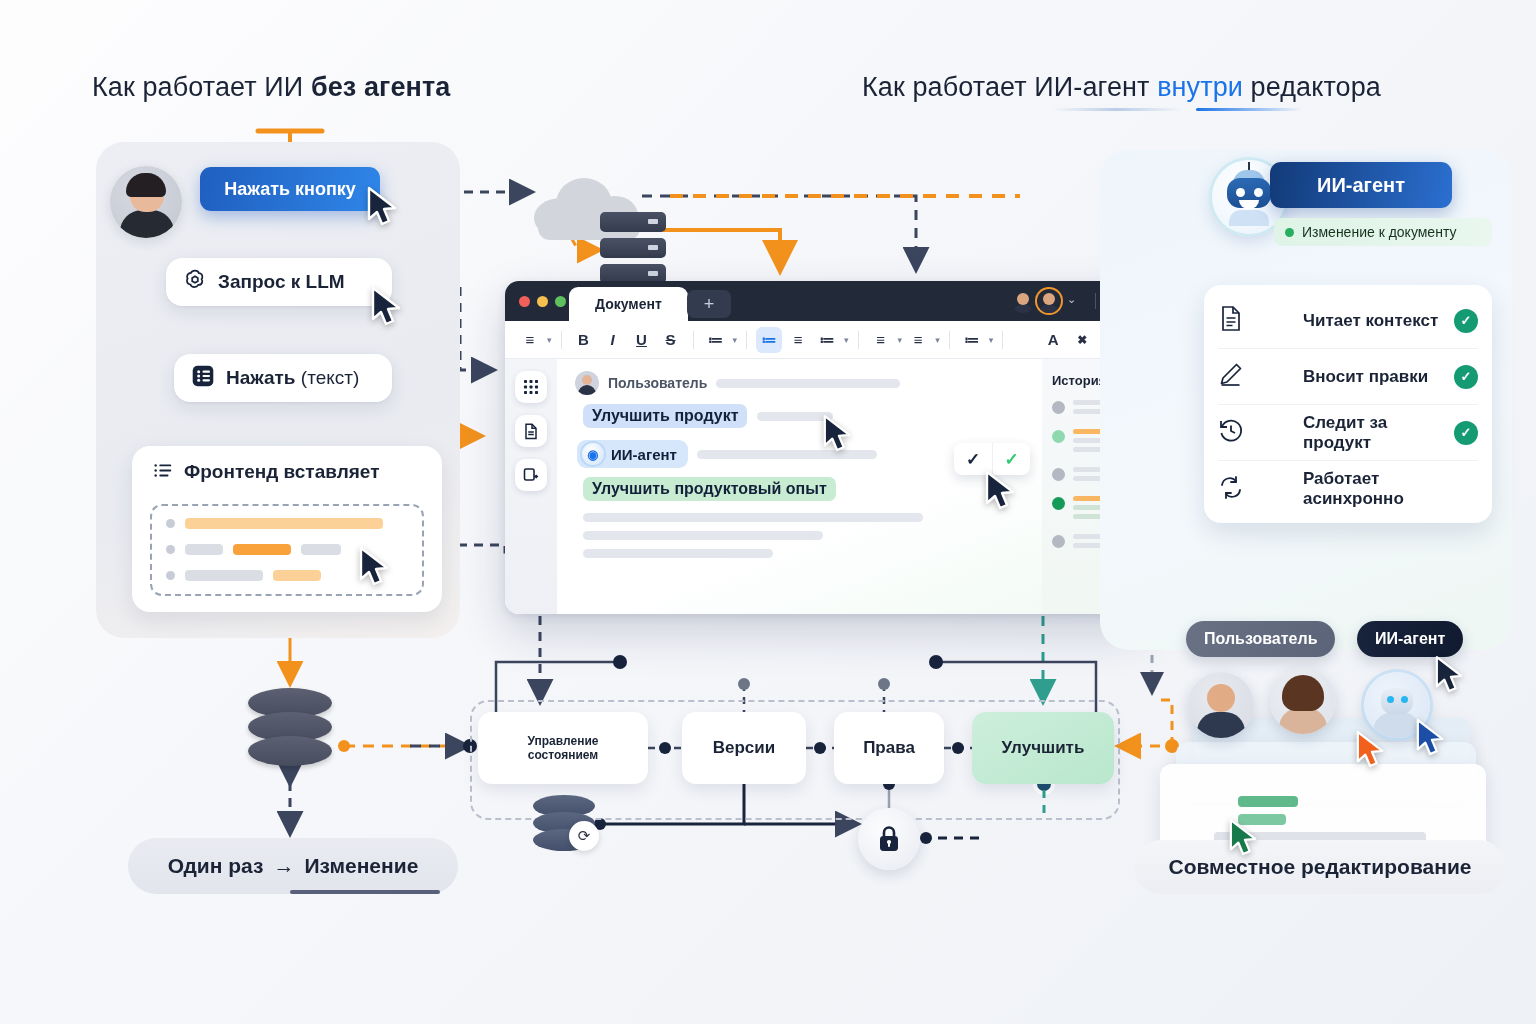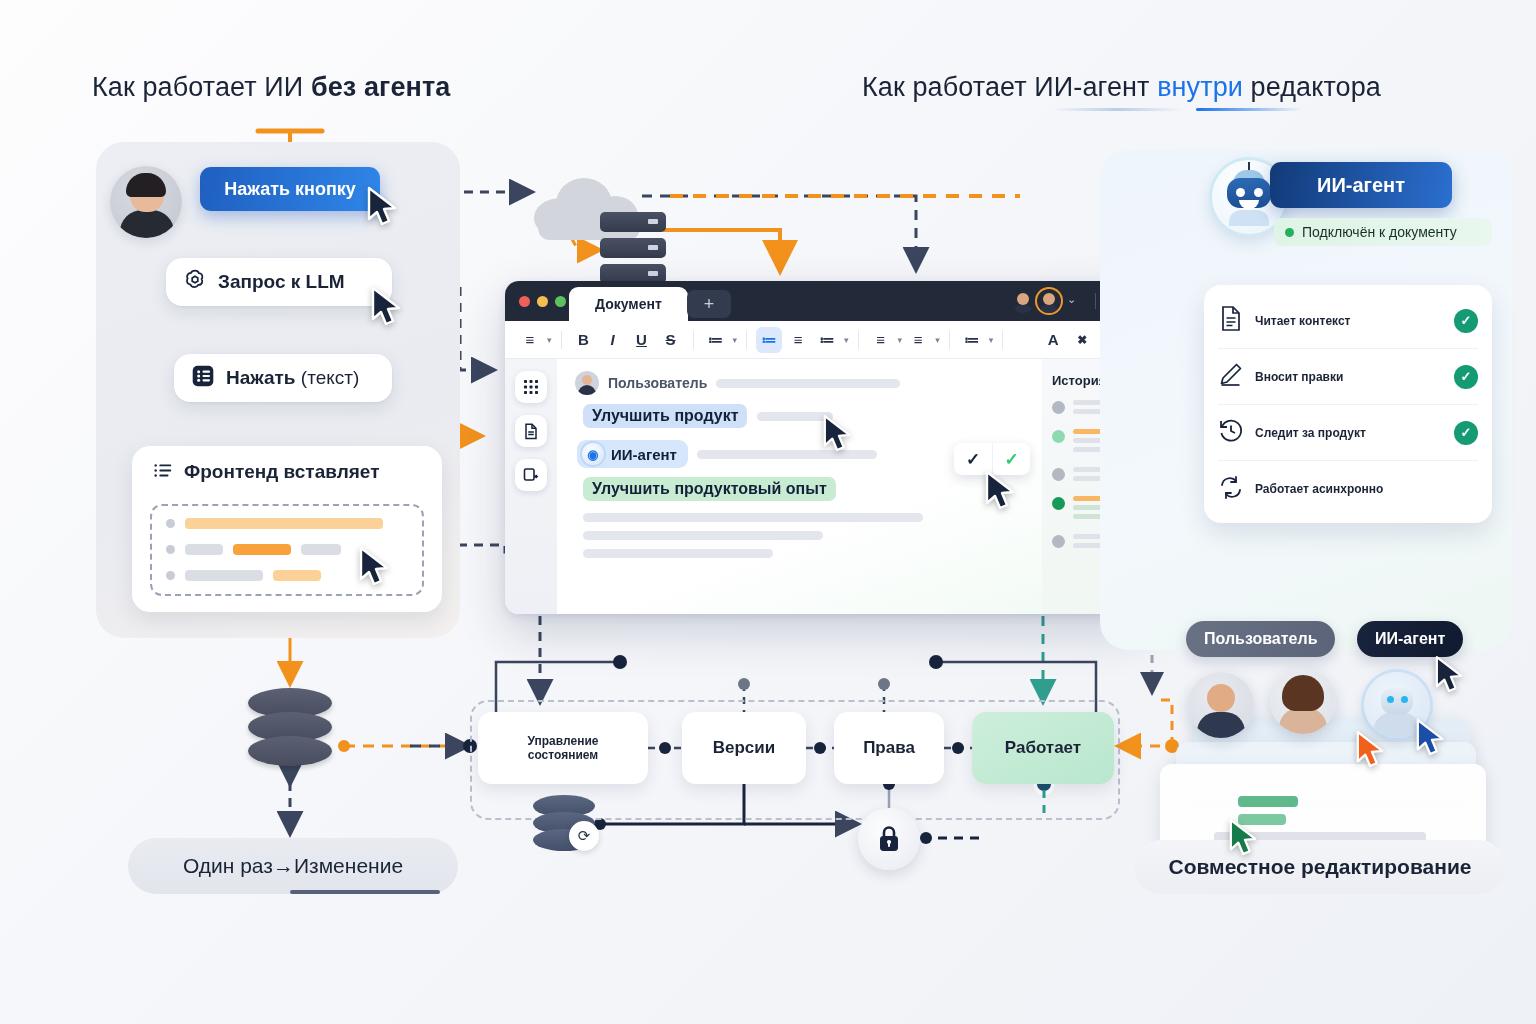--- a/index.html
+++ b/index.html
@@ -81,22 +81,22 @@
   .bar.or { background: #f9a23b; }
   .bar.orl { background: #fbd197; }
   .bar.gy { background: #dadde4; }
 
   
   #db-left { position: absolute; left: 248px; top: 688px; width: 84px; height: 78px; }
   .db-disc { position: absolute; left: 0; width: 84px; height: 30px; border-radius: 50%/ 50%; background: linear-gradient(180deg,#5b6172,#474d5f); box-shadow: 0 3px 5px rgba(0,0,0,.18); }
   #pill-once {
     position: absolute; left: 128px; top: 838px; width: 330px; height: 56px;
     background: linear-gradient(180deg,#e9ebf1,#e2e5ec); border-radius: 28px;
-    display: flex; align-items: center; justify-content: center; 
-    font-weight: 400; font-size: 21px; color: #1b2437;
+    display: flex; align-items: center; justify-content: center; gap: 10px;
+    font-weight: 700; font-size: 21px; color: #1b2437;
   }
   #pill-once-ul { position: absolute; left: 290px; top: 890px; width: 150px; height: 4px; border-radius: 2px; background: #59617a; }
 
   
   #editor {
     position: absolute; left: 505px; top: 281px; width: 645px; height: 333px;
     border-radius: 14px; overflow: hidden;
     box-shadow: 0 18px 46px rgba(20,35,80,.18), 0 3px 10px rgba(20,35,80,.10);
     background: #fff;
   }
@@ -187,21 +187,21 @@
   .gdot { width: 9px; height: 9px; border-radius: 50%; background: #27ae60; }
 
   #caps {
     position: absolute; left: 1204px; top: 285px; width: 288px; height: 238px;
     background: #fff; border-radius: 17px;
     box-shadow: 0 10px 26px rgba(25,50,100,.13);
     padding: 8px 14px;
   }
   .cap-row { height: 56px; display: flex; align-items: center; gap: 11px; border-bottom: 1px solid #eef0f4; }
   .cap-row:last-child { border-bottom: none; }
-  .cap-label { flex: 1; font-size: 12px; font-weight: 600; }
+  .cap-label { flex: 1; font-size: 17px; font-weight: 600; margin-left: 48px; }
   .check { width: 24px; height: 24px; border-radius: 50%; background: #159b73; color: #fff; display: flex; align-items: center; justify-content: center; font-size: 13px; font-weight: 700; }
 
   
   #collab-dashed { position: absolute; left: 470px; top: 700px; width: 650px; height: 120px; border: 2px dashed #b9bfcc; border-radius: 18px; }
   #collab-title {
     position: absolute; left: 620px; top: 640px; width: 316px; height: 42px;
     background: #fff; border-radius: 21px; display: flex; align-items: center; justify-content: center;
     font-weight: 800; font-size: 19px; box-shadow: 0 6px 18px rgba(25,40,80,.10);
   }
   .cbox {
@@ -627,21 +627,21 @@
       <div class="cap"></div>
       <div class="rhead"></div>
     <div class="eye" style="left:24px;"></div>
       <div class="eye" style="left:42px;"></div>
     <div class="mouth"></div>
       <div class="base"></div>
   </div>
   <div id="agent-badge">ИИ-агент</div>
   <div id="agent-status">
     <span class="gdot"></span>
-    <span>Подключён к документу</span>
+    <span>Изменение к документу</span>
   </div>
 
   <div id="caps">
     <div class="cap-row">
       <span>
         <svg width="26" height="27" viewBox="0 0 26 27" fill="none" stroke="#18233c" stroke-width="1.7">
             <path d="M5 2h10l6 6v17H5z"></path>
             <path d="M15 2v6h6"></path>
             <path d="M8.5 13h9M8.5 17h9M8.5 20.5h6"></path>
           </svg>
@@ -682,21 +682,21 @@
       <span class="cap-label">Работает асинхронно</span>
     </div>
   </div>
 
   <div id="collab-dashed"></div>
   <div class="cbox" id="cbox-state">
       <span>Управление<br>состоянием</span>
     </div>
   <div class="cbox" id="cbox-ver">Версии</div>
   <div class="cbox" id="cbox-rights">Права</div>
-  <div class="cbox" id="cbox-events">Работает</div>
+  <div class="cbox" id="cbox-events">Улучшить</div>
 
   <div id="db-mid">
     <div class="dbm" style="top:0;"></div>
     <div class="dbm" style="top:17px;"></div>
     <div class="dbm" style="top:34px;"></div>
     <div id="sync-badge">⟳</div>
   </div>
   <div id="lock">
     <svg width="26" height="30" viewBox="0 0 26 30" fill="#18233c">
         <rect x="4" y="12" width="18" height="15" rx="3.4"></rect>

